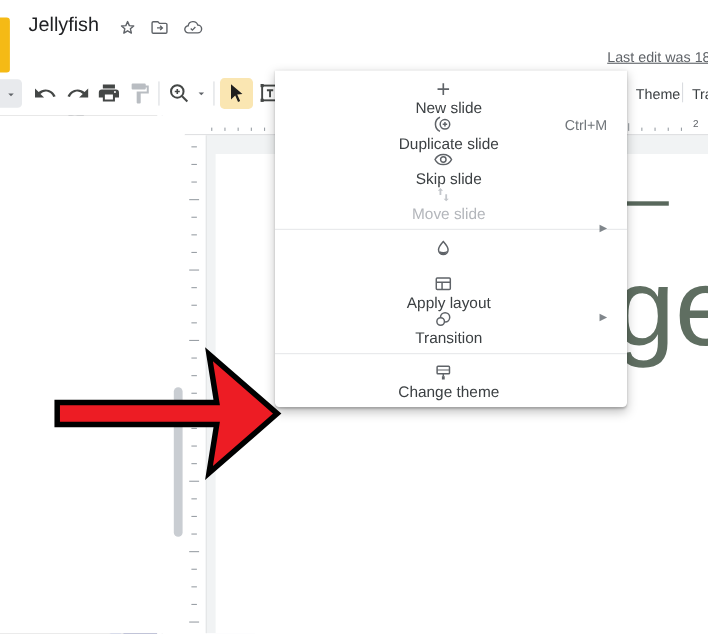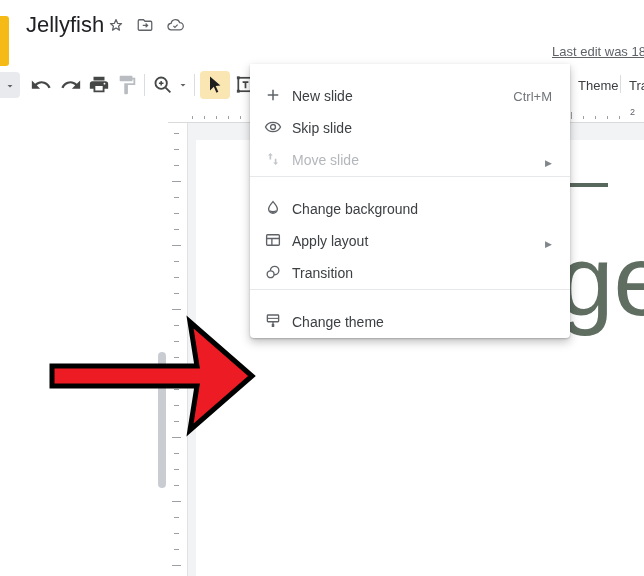--- a/index.html
+++ b/index.html
@@ -4,21 +4,21 @@
 <style>
   html,body{margin:0;padding:0;background:#fff;}
   #screen{position:relative;width:644px;height:576px;overflow:hidden;background:#fff;
           font-family:"Liberation Sans",sans-serif;color:#202124;}
   .abs{position:absolute;}
   svg{display:block;}
 
   
   #header{left:0;top:0;width:644px;height:64px;background:#fff;z-index:10;}
   #logo-sliver{left:0;top:16px;width:9px;height:50px;background:#f5ba15;border-radius:0 3px 3px 0;}
-  #doc-title{left:26px;top:12px;font-size:22px;color:#202124;}
+  #doc-title{left:26px;top:12px;font-size:18px;color:#202124;}
   .title-ic{top:16px;color:#5f6368;}
   #menubar{left:16px;top:39px;height:24px;display:flex;}
   .mb-item{font-size:13px;color:#202124;padding:4px 8px;border-radius:2px;white-space:nowrap;cursor:default;}
   .mb-item.active{background:#f9e7b3;}
   #last-edit{left:552px;top:44px;font-size:13px;color:#5f6368;text-decoration:underline;white-space:nowrap;}
 
   
   #toolbar{left:0;top:64px;width:644px;height:41px;background:#fff;z-index:5;}
   .tb-ic{color:#444746;}
   .tb-div{width:1px;height:22px;background:#dadce0;top:10px;}
@@ -45,21 +45,21 @@
   .card{position:absolute;left:-14px;width:162px;background:#fff;border:1px solid #d5d7da;border-radius:10px;box-sizing:border-box;}
   .thumb{position:absolute;left:4px;right:4px;top:4px;bottom:4px;background:#a3a3a3;border-radius:5px;overflow:hidden;}
   .thumb.white{background:#fff;border:1px solid #e4e5e7;}
   #scrollbar-thumb{left:158px;top:352px;width:8px;height:136px;background:#c9cdd2;border-radius:4px;z-index:2;}
   .txtbar{position:absolute;height:2px;background:#70757a;}
 
   
   #slide-menu{left:250px;top:64px;width:320px;background:#fff;z-index:15;
               box-shadow:0 4px 10px rgba(0,0,0,.25),0 1px 2px rgba(0,0,0,.2);
               border-radius:0 0 4px 4px;padding:8px 0;}
-  .menu-row{height:32px;display:flex;align-items:flex-end;padding:0 18px 0 14px;cursor:default;}
+  .menu-row{height:32px;display:flex;align-items:center;padding:0 18px 0 14px;cursor:default;flex-direction:column;}
   .menu-row .mi{width:18px;height:18px;margin-right:10px;color:#5f6368;flex:none;}
   .menu-row .ml{font-size:14px;color:#3c4043;}
   .menu-row .ms{margin-left:auto;font-size:13px;color:#70757a;}
   .menu-row .sub{margin-left:auto;font-size:9px;color:#80868b;}
   .menu-row.disabled .ml{color:#b3b6bb;}
   .menu-row.disabled .mi{color:#c3c6cb;}
   .menu-div{height:1px;background:#e7e8ea;margin:8px 0;}
 
   
   #big-arrow{left:0;top:0;z-index:40;pointer-events:none;}
@@ -270,20 +270,30 @@
           <svg width="18" height="18" viewBox="0 0 24 24">
             <path d="M11 5h2v6h6v2h-6v6h-2v-6H5v-2h6z" fill="currentColor"></path>
           </svg>
         </span>
         <span class="ml">New slide</span>
         <span class="ms">Ctrl+M</span>
       </div>
       <div class="menu-row">
         <span class="mi">
           <svg width="18" height="18" viewBox="0 0 24 24">
+            <path d="M8 3.5a9.3 9.3 0 000 17" fill="none" stroke="currentColor" stroke-width="1.8"></path>
+            <circle cx="14" cy="12" r="5.8" fill="none" stroke="currentColor" stroke-width="1.8"></circle>
+            <path d="M14 9.3v5.4M11.3 12h5.4" stroke="currentColor" stroke-width="1.8"></path>
+          </svg>
+        </span>
+        <span class="ml">Duplicate slide</span>
+      </div>
+      <div class="menu-row">
+        <span class="mi">
+          <svg width="18" height="18" viewBox="0 0 24 24">
             <path d="M12 5.8c-4.5 0-8.3 2.5-10 6.2 1.7 3.7 5.5 6.2 10 6.2s8.3-2.5 10-6.2c-1.7-3.7-5.5-6.2-10-6.2z" fill="none" stroke="currentColor" stroke-width="1.8"></path>
             <circle cx="12" cy="12" r="3.3" fill="none" stroke="currentColor" stroke-width="1.8"></circle>
           </svg>
         </span>
         <span class="ml">Skip slide</span>
       </div>
       <div class="menu-row disabled">
         <span class="mi">
           <svg width="18" height="18" viewBox="0 0 24 24">
             <path d="M8.5 4l-3.2 3.2h2.1v5.3h2.2V7.2h2.1L8.5 4z" fill="currentColor"></path>
@@ -294,21 +304,20 @@
         <span class="sub">▶</span>
       </div>
       <div class="menu-div"></div>
       <div class="menu-row">
         <span class="mi">
           <svg width="18" height="18" viewBox="0 0 24 24">
             <path d="M12 3.5c-3.2 3.6-5.8 6.8-5.8 9.9a5.8 5.8 0 0011.6 0c0-3.1-2.6-6.3-5.8-9.9z" fill="none" stroke="currentColor" stroke-width="1.8"></path>
             <path d="M7.2 14.8a4.9 4.9 0 009.6 0c-2.6 1.6-7 1.6-9.6 0z" fill="currentColor"></path>
           </svg>
         </span>
-        <span class="ml">Change background</span>
       </div>
       <div class="menu-row">
         <span class="mi">
           <svg width="18" height="18" viewBox="0 0 24 24">
             <rect x="3.5" y="5" width="17" height="14" rx="1.2" fill="none" stroke="currentColor" stroke-width="1.8"></rect>
             <path d="M3.5 10h17M10.5 10v9" stroke="currentColor" stroke-width="1.8"></path>
           </svg>
         </span>
         <span class="ml">Apply layout</span>
         <span class="sub">▶</span>

